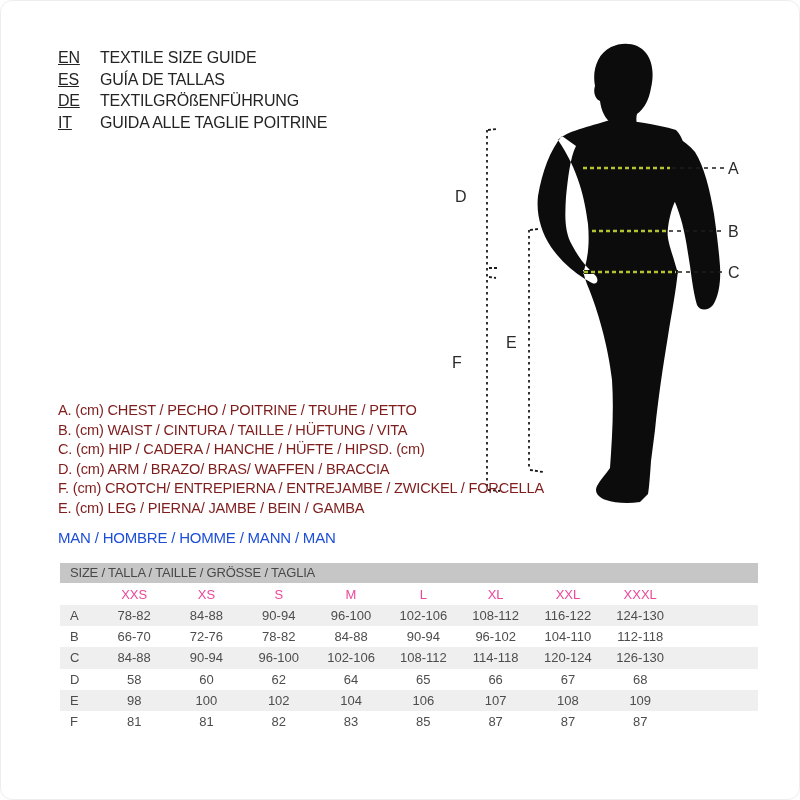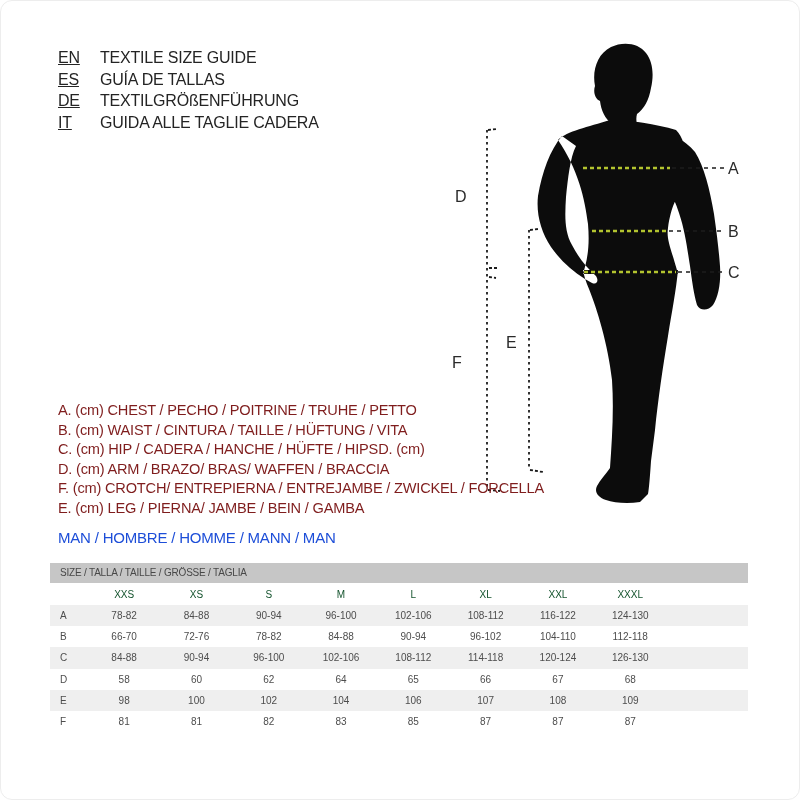--- a/index.html
+++ b/index.html
@@ -16,27 +16,27 @@
   .title-row .lang{width:42px;flex:0 0 42px;text-decoration:underline;}
   
   .legend-block{position:absolute;left:58px;top:401px;}
   .legend-line{height:19.6px;line-height:19.6px;font-size:14.6px;letter-spacing:-0.2px;color:#7f1d1d;white-space:nowrap;}
   
   .category-line{position:absolute;left:58px;top:529px;font-size:15px;letter-spacing:-0.2px;color:#1d4ed8;}
   
   .figure-svg{position:absolute;left:0;top:0;width:800px;height:800px;}
   .figure-svg text{font-family:"Liberation Sans",sans-serif;font-size:16px;fill:#2a2a2a;}
   
-  .size-table{position:absolute;left:50px;top:563px;width:698px;font-size:10px;color:#4d4d4d;}
+  .size-table{position:absolute;left:60px;top:563px;width:698px;font-size:13px;color:#4d4d4d;}
   .table-header{
     height:20px;line-height:20px;background:#c6c6c6;color:#484848;
     padding-left:10px;letter-spacing:-0.2px;
   }
   .trow{display:grid;grid-template-columns:38px repeat(8,72.3px) 1fr;align-items:center;height:21.2px;}
-  .trow.sizes-row{height:22px;color:#14532d;}
+  .trow.sizes-row{height:22px;color:#ec4899;}
   .trow.stripe{background:#efefef;}
   .cell{text-align:center;white-space:nowrap;}
   .label-cell{text-align:left;padding-left:10px;}
 </style>
 </head>
 <body>
 
 <div class="page">
 
   <div class="title-block">
@@ -47,21 +47,21 @@
     <div class="title-row">
       <span class="lang">ES</span>
       <span class="ttext">GUÍA DE TALLAS</span>
     </div>
     <div class="title-row">
       <span class="lang">DE</span>
       <span class="ttext">TEXTILGRÖßENFÜHRUNG</span>
     </div>
     <div class="title-row">
       <span class="lang">IT</span>
-      <span class="ttext">GUIDA ALLE TAGLIE CADERA</span>
+      <span class="ttext">GUIDA ALLE TAGLIE POITRINE</span>
     </div>
   </div>
 
   <svg class="figure-svg" viewBox="0 0 800 800" xmlns="http://www.w3.org/2000/svg">
 
     <path fill="#0c0c0c" d="
       M 612,124
       C 605,119 601,110 600,101
       C 595,99 593,92 595,86
       C 592,71 597,54 611,47

